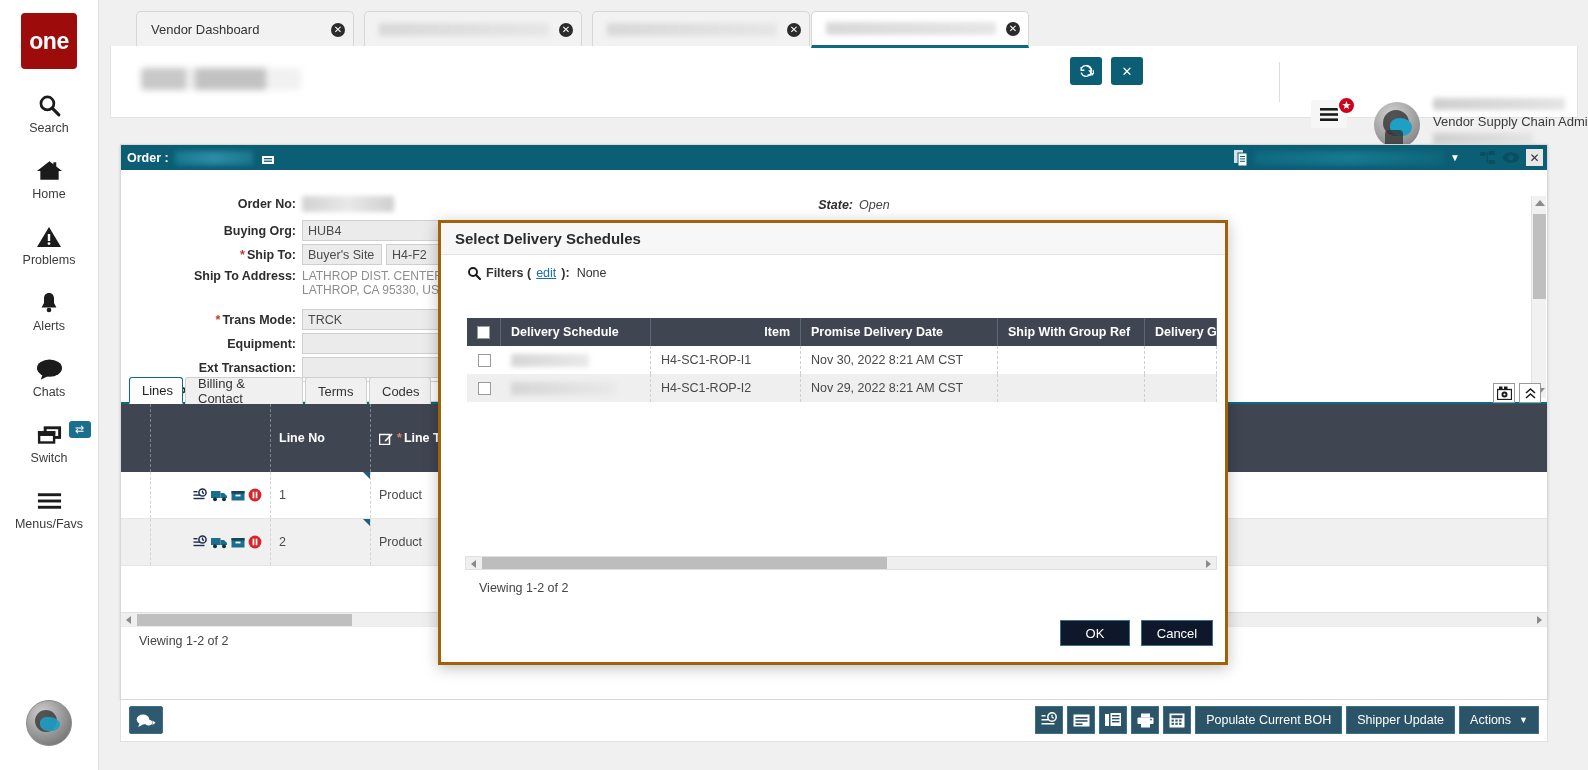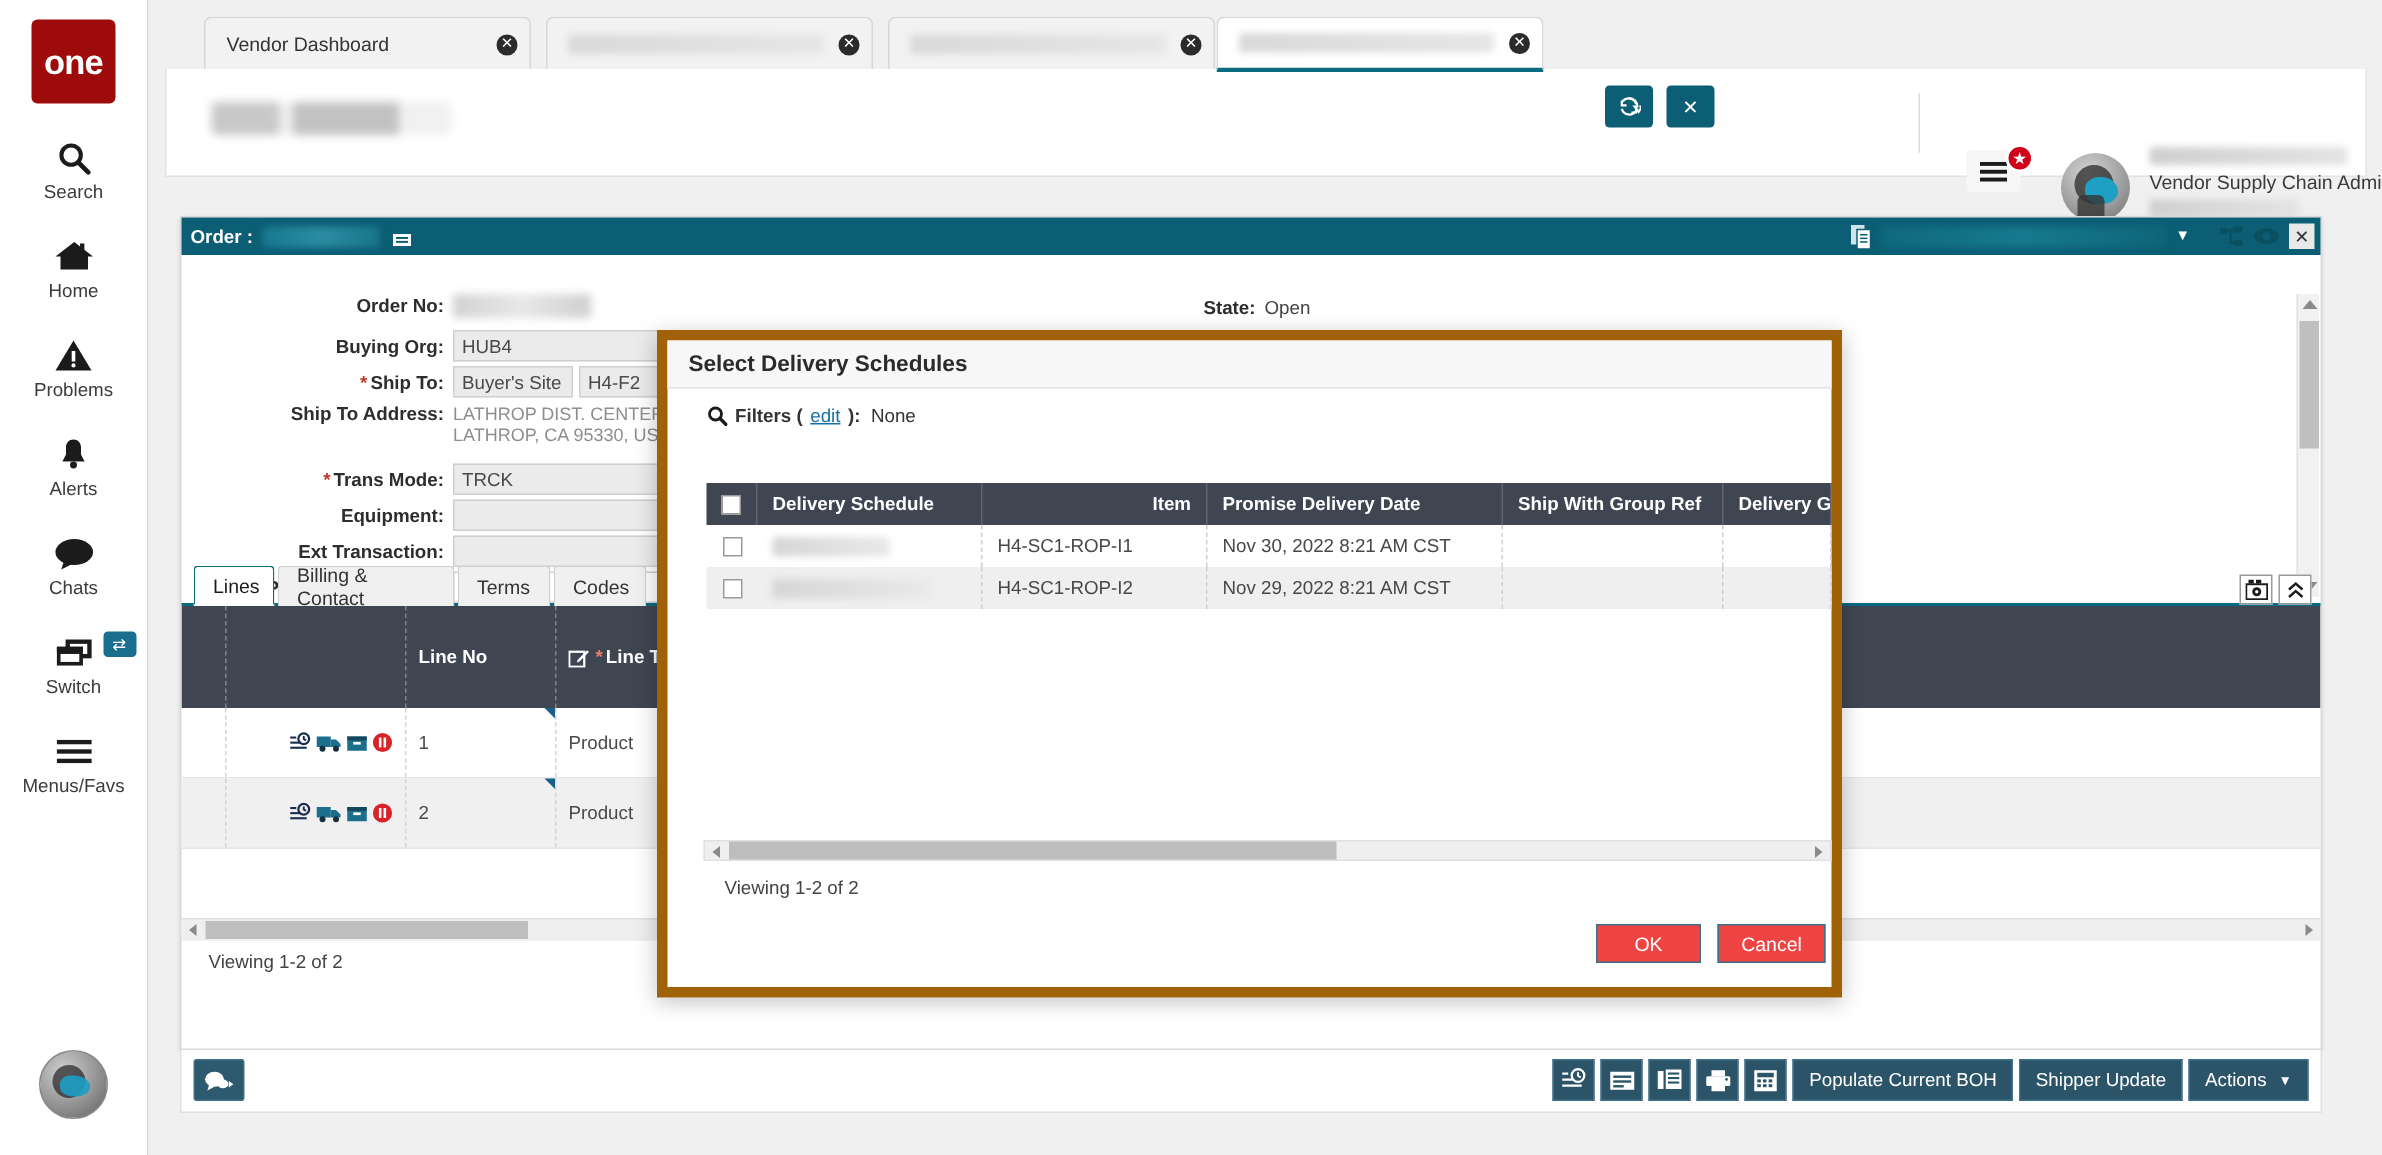--- a/index.html
+++ b/index.html
@@ -224,21 +224,21 @@
   }
   .bottom-actions { position:absolute; right: 8px; top:6px; display:flex; gap:4px; align-items:center; }
   .ibtn { width:28px; height:28px; background:#2c5469; border:1px solid #3c7189;
           display:flex; align-items:center; justify-content:center; cursor:pointer; color:#fff; }
   .tbtn { height:28px; background:#2c5469; border:1px solid #3c7189; color:#fff;
           font-size:12.5px; padding: 0 10px; display:flex; align-items:center; cursor:pointer; }
 
   
   .modal {
     position:absolute; left:438px; top:220px; width:790px; height:445px;
-    background:#fff; border:7px solid #a16207;
+    background:#fff; border:3px solid #a16207;
     box-shadow: 0 3px 14px rgba(0,0,0,.25); z-index: 50;
   }
   .modal-title {
     height: 32px; background:#f7f7f7; border-bottom:1px solid #e3e3e3;
     display:flex; align-items:center; padding-left: 14px;
     font-size: 15px; font-weight: bold; color: #2b2b2b;
   }
   .modal-filters {
     height: 36px; display:flex; align-items:center; padding-left: 26px;
     font-size: 12.5px; color:#333; gap:5px;
@@ -252,21 +252,21 @@
   .mrow.alt { background:#efefef; }
   .mc { display:flex; align-items:center; padding: 13px 10px; font-size:12.5px;
         color:#484848; border-right:1px dashed #cfcfcf; flex:none; height:28px;}
   .chk { width:13px; height:13px; border:1px solid #9a9a9a; background:#fff; cursor:pointer; }
   .chk.hdr { background:#fff; }
   .mblur { height: 13px; width: 78px; background: linear-gradient(90deg,#d6d6d6,#e9e9e9);
            filter: blur(2.6px); border-radius:2px; }
   .mblur.w2 { width: 105px; }
   .modal-footer { position:absolute; left:0; bottom:0; width:100%; height:56px; }
   .mbtn {
-    position:absolute; top: 14px; height: 26px; background:#ef4444;
+    position:absolute; top: 14px; height: 26px; background:#0f172a;
     border:1px solid #3b7089; color:#fff; font-size:13px;
     display:flex; align-items:center; justify-content:center; cursor:pointer;
   }
   svg { display:block; }
 </style>
 </head>
 <body>
 
 <div class="app">
 
@@ -506,21 +506,21 @@
       <div class="frow" style="left:0px;top:187px;">
         <div class="flabel" style="width:175px;">Ext Transaction:</div>
         <div class="finput empty" style="margin-left:6px;width:272px;"></div>
       </div>
 
       <div class="frow" style="left:0px;top:211px;">
         <div class="flabel" style="width:175px;">3PL's Order Number:</div>
         <div class="finput white" style="margin-left:6px;width:272px;"></div>
       </div>
 
-      <div class="frow" style="left:594px;top:28px;">
+      <div class="frow" style="left:610px;top:28px;font-style:italic;">
         <div class="flabel" style="width:122px;">State:</div>
         <div class="ftext" style="margin-left:6px;">Open</div>
       </div>
 
       <div class="frow" style="left:610px;top:50px;">
         <div class="flabel" style="width:122px;">Ship From:</div>
         <div class="finput" style="margin-left:6px;width:100px;">My Site</div>
         <div class="finput" style="margin-left:4px;width:148px;">H4-F1</div>
       </div>
 

